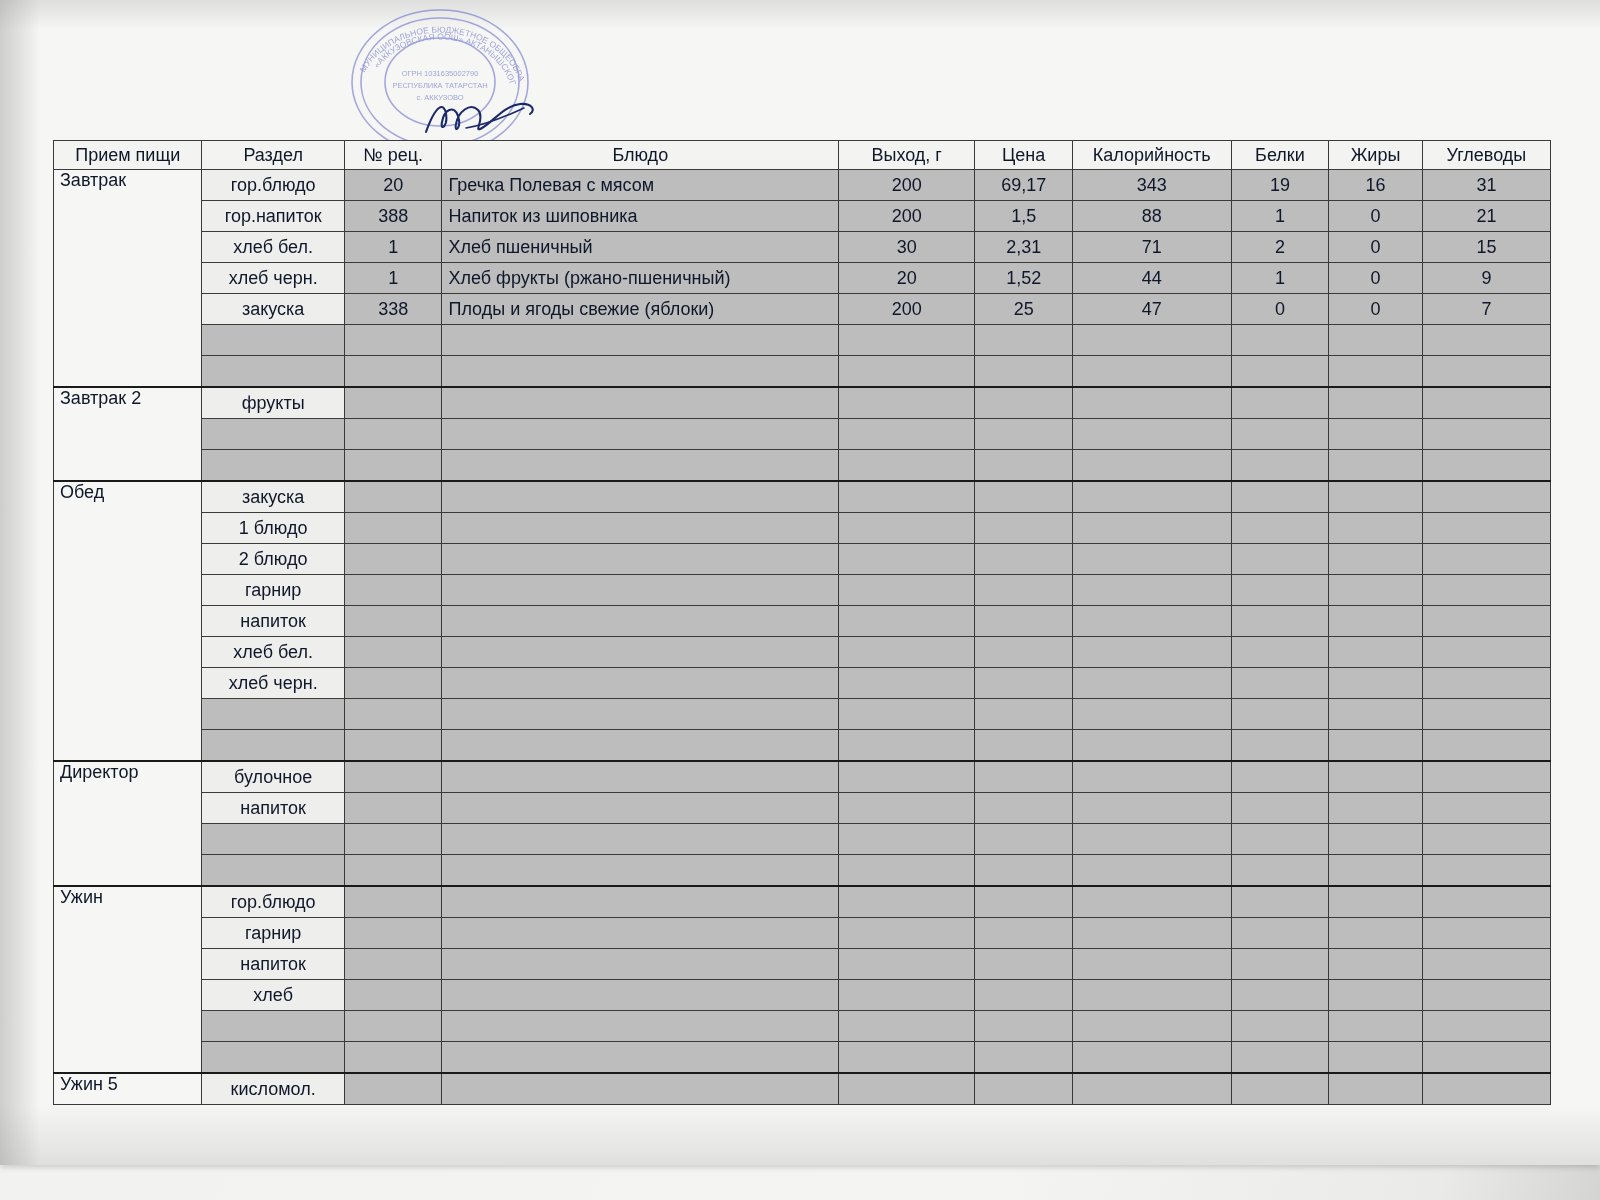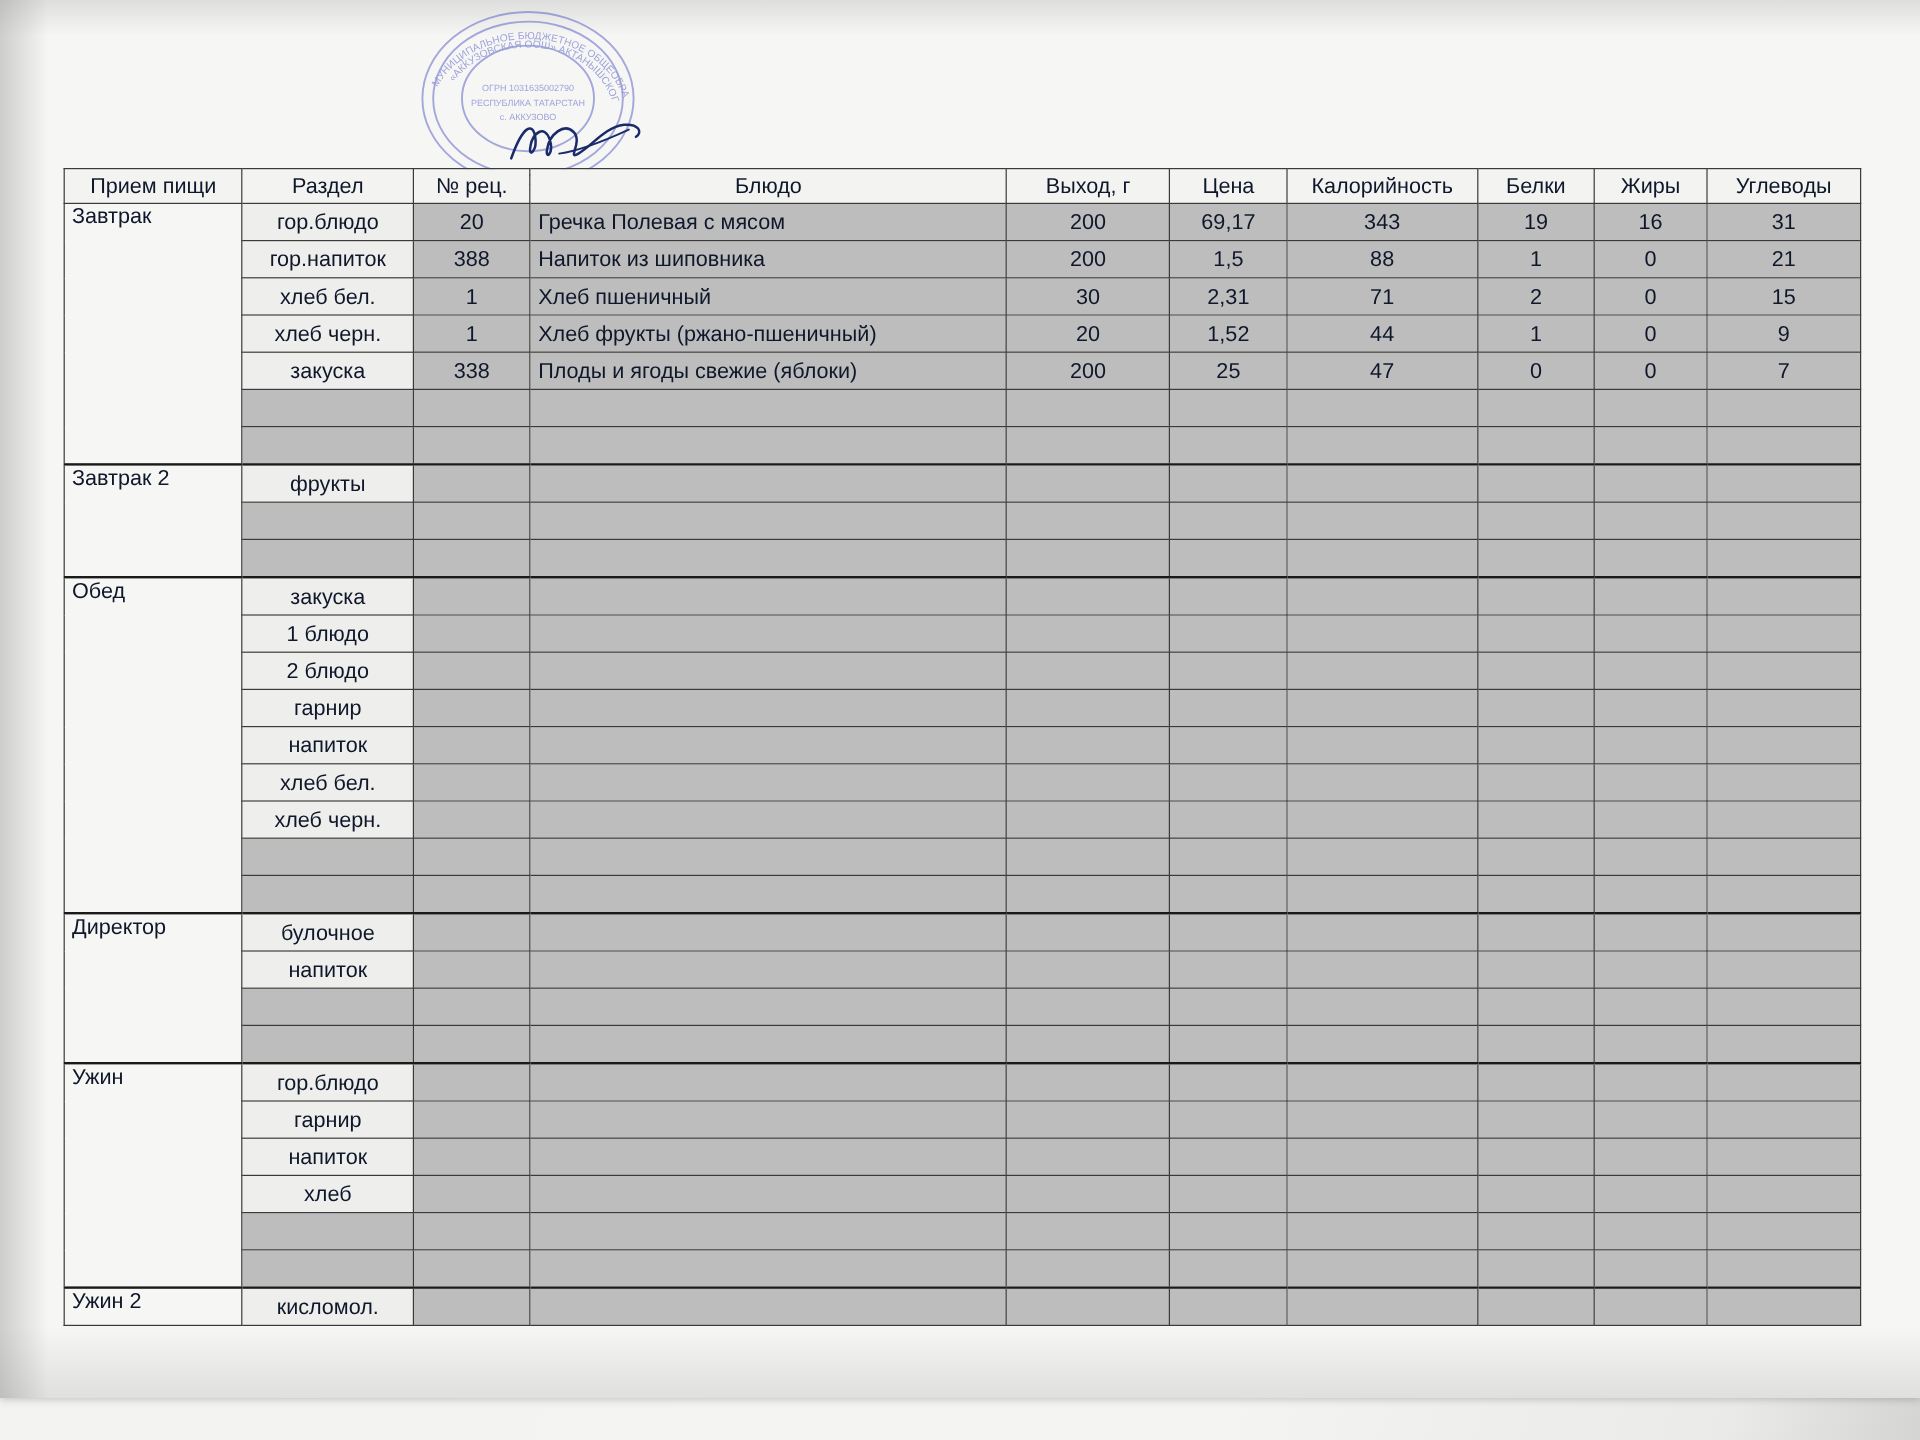--- a/index.html
+++ b/index.html
@@ -533,21 +533,21 @@
           <td class="val"></td>
           <td class="dish"></td>
           <td class="val"></td>
           <td class="val"></td>
           <td class="val"></td>
           <td class="val"></td>
           <td class="val"></td>
           <td class="val"></td>
         </tr>
         <tr>
-          <td class="meal thick-top" rowspan="1">Ужин 2</td>
+          <td class="meal thick-top" rowspan="1">Ужин 5</td>
           <td class="sect thick-top">кисломол.</td>
           <td class="val thick-top"></td>
           <td class="dish thick-top"></td>
           <td class="val thick-top"></td>
           <td class="val thick-top"></td>
           <td class="val thick-top"></td>
           <td class="val thick-top"></td>
           <td class="val thick-top"></td>
           <td class="val thick-top"></td>
         </tr>

